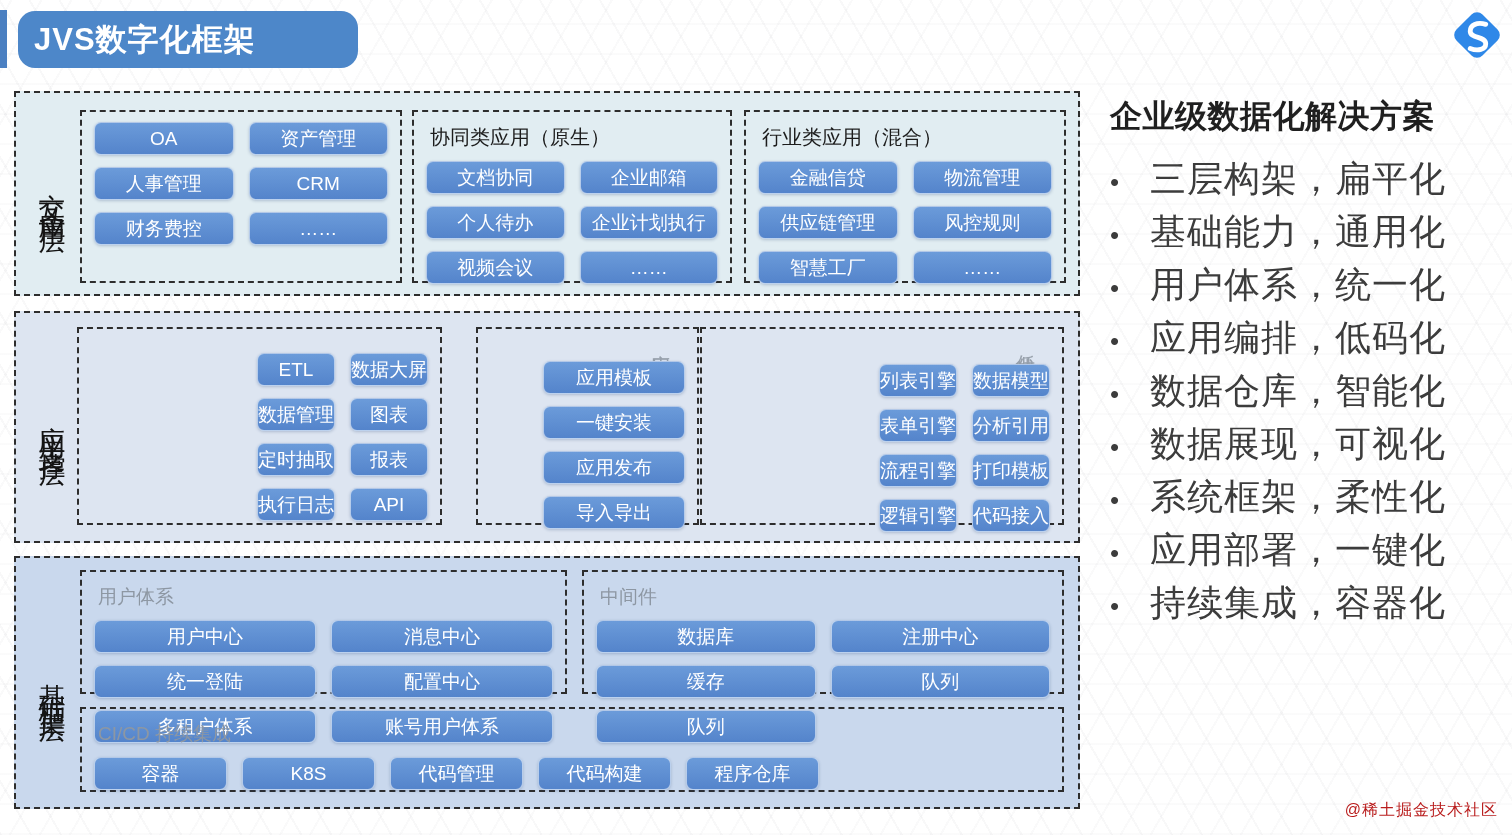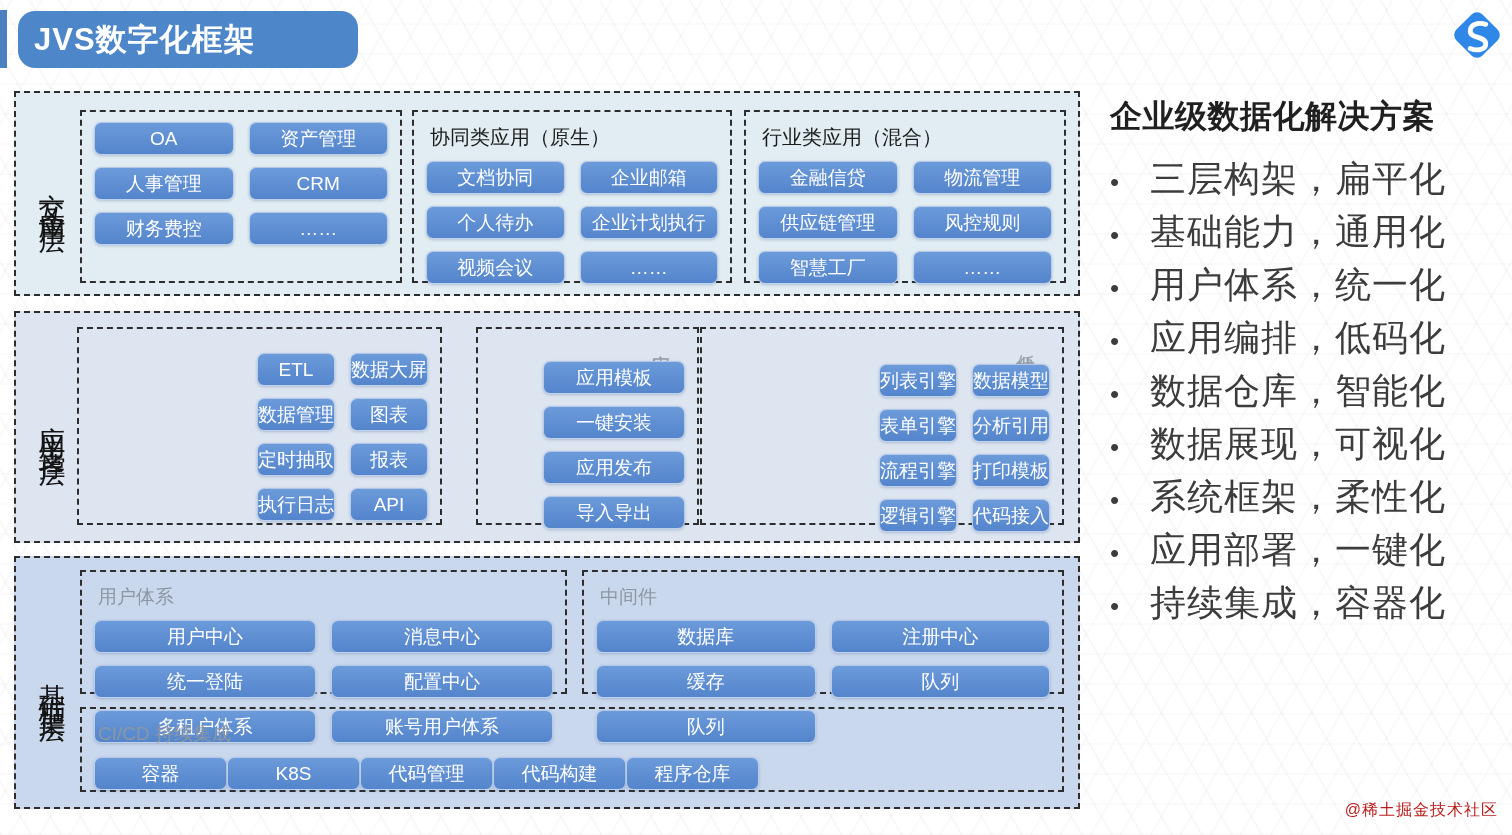--- a/index.html
+++ b/index.html
@@ -62,21 +62,21 @@
     white-space:nowrap; overflow:hidden;
   }
   .side-wrap { display:flex; align-items:flex-end; height:100%;flex-direction:column; }
   .side-label {
     writing-mode:vertical-rl; text-orientation:upright;
     font-size:20px; color:#98a1ac; letter-spacing:.18em; line-height:1;
     margin:0 14px 0 6px; flex:0 0 auto;
   }
   .side-wrap .btn-grid { flex:1; }
   .narrow .btn { width:142px; margin:0 auto; }
-  .flex-row { display:flex; }
+  .flex-row { display:flex; gap:15px; }
   .flex-row .btn { width:133px; flex:0 0 auto; }
 
   
   .right-panel { position:absolute; left:1110px; top:95px; width:395px; }
   .rp-heading { font-size:32px; font-weight:bold; color:#1f1f1f; letter-spacing:.5px; }
   .rp-list { list-style:none; margin-top:16px; }
   .rp-list li { display:flex; align-items:baseline; height:53px; }
   .rp-list .dot { width:40px; font-size:26px; color:#3c3c3c; }
   .rp-list .btx { font-size:36px; color:#3c3c3c; letter-spacing:1px; }
 

